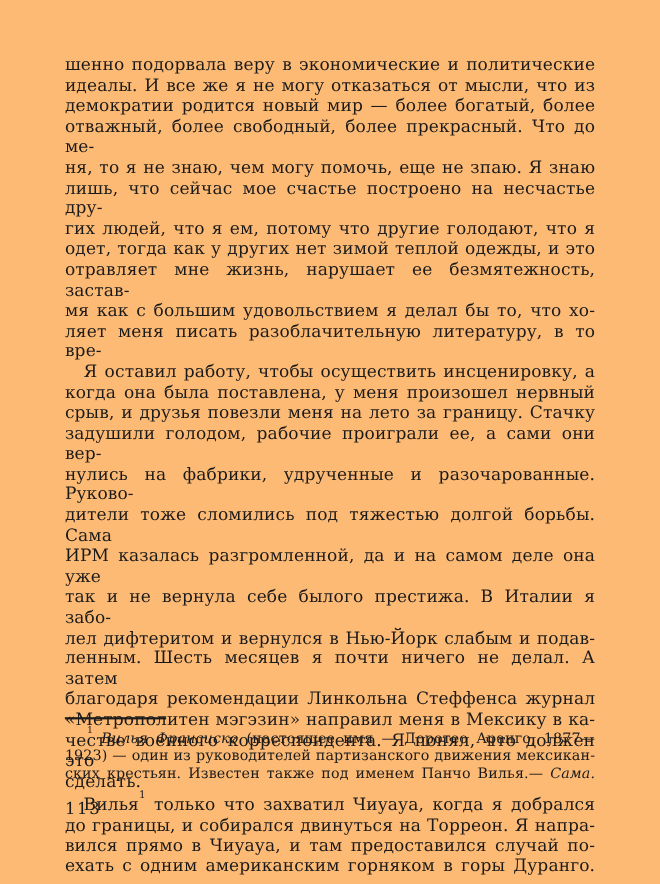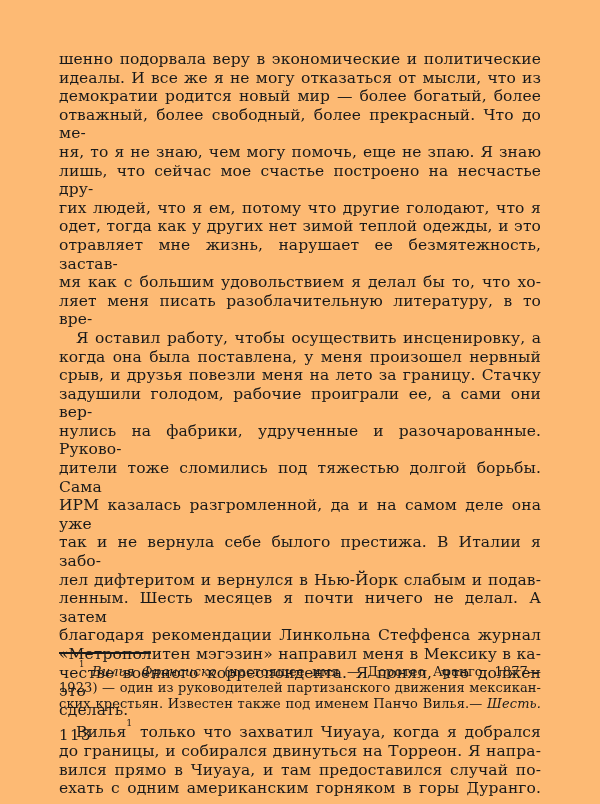--- a/index.html
+++ b/index.html
@@ -148,19 +148,19 @@
   <div class="footnote">
     <div class="fn-rule"></div>
     <div class="fn-line fn-first">
       <sup class="fn-sup">1</sup>
       <span class="italic">Вилья Франсиско</span>
       <span>(настоящее имя — Доротео Аранго, 1877—</span>
     </div>
     <div class="fn-line">1923) — один из руководителей партизанского движения мексикан-</div>
     <div class="fn-line">
       <span>ских крестьян. Известен также под именем Панчо Вилья.—</span>
-      <span class="italic">Шесть.</span>
+      <span class="italic">Сама.</span>
     </div>
   </div>
 
   <div class="page-number">113</div>
 
 </div>
 
 </body></html>

